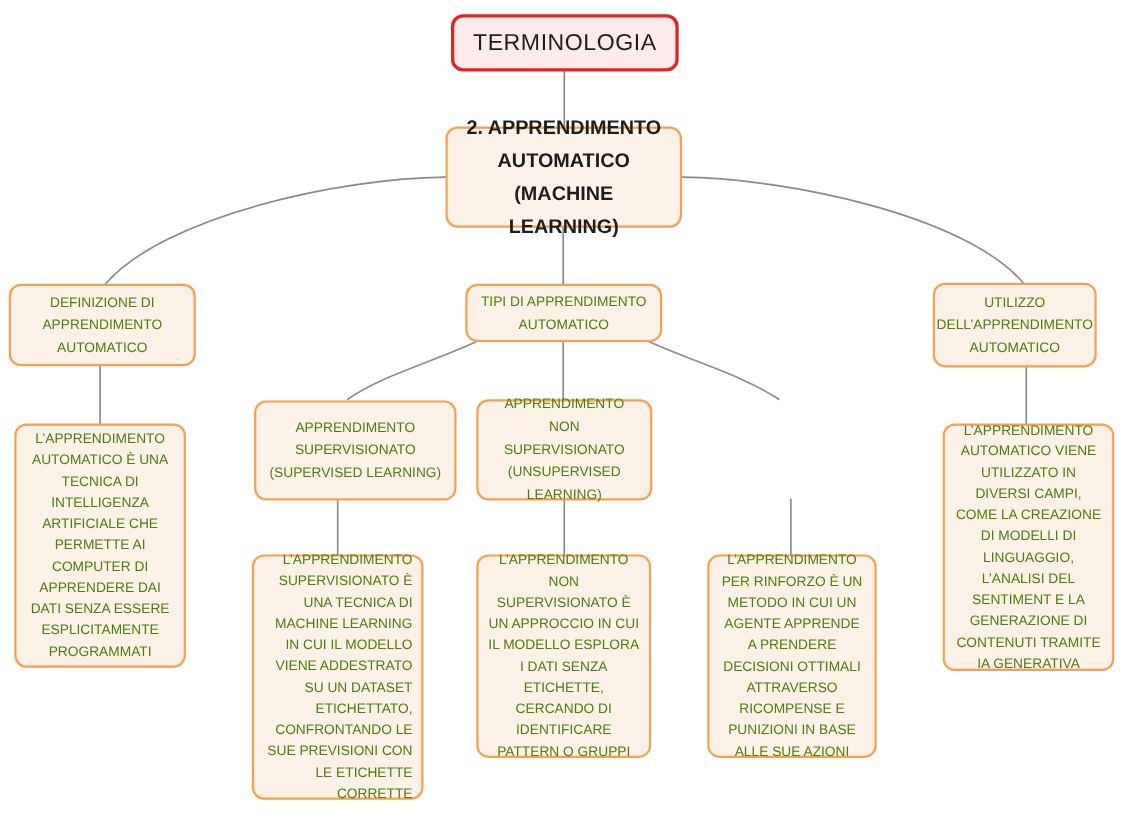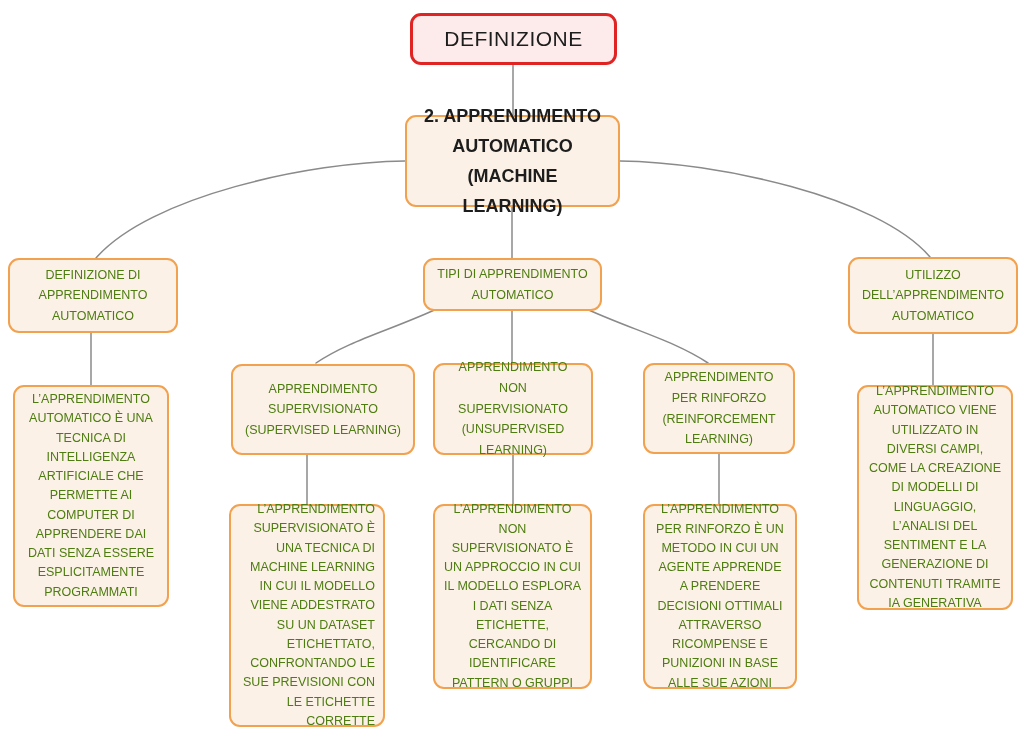--- a/index.html
+++ b/index.html
@@ -75,21 +75,21 @@
     <path d="M 441 307 C 392 330 350 340 316 363"></path>
     <path d="M 512 311 L 512 363"></path>
     <path d="M 582 307 C 632 330 673 340 708 363"></path>
     <path d="M 307 454 L 307 504"></path>
     <path d="M 513 455 L 513 504"></path>
     <path d="M 719 454 L 719 504"></path>
     <path d="M 933 334 L 933 385"></path>
   </svg>
 
   <div class="node node-root" style="left:410px; top:13px; width:207px; height:52px;">
-    <span>DEFINIZIONE</span>
+    <span>TERMINOLOGIA</span>
   </div>
 
   <div class="node node-main" style="left:405px; top:115px; width:215px; height:92px;">
     <span>2. APPRENDIMENTO AUTOMATICO (MACHINE LEARNING)</span>
   </div>
 
   <div class="node node-title" style="left:8px; top:258px; width:170px; height:75px;">
     <span>DEFINIZIONE DI APPRENDIMENTO AUTOMATICO</span>
   </div>
 
@@ -110,29 +110,26 @@
   </div>
 
   <div class="node node-title" style="left:433px; top:363px; width:160px; height:92px;">
     <span>APPRENDIMENTO NON SUPERVISIONATO (UNSUPERVISED LEARNING)</span>
   </div>
 
   <div class="node node-detail" style="left:433px; top:504px; width:159px; height:185px;">
     <span>L’APPRENDIMENTO NON SUPERVISIONATO È UN APPROCCIO IN CUI IL MODELLO ESPLORA I DATI SENZA ETICHETTE, CERCANDO DI IDENTIFICARE PATTERN O GRUPPI</span>
   </div>
 
-  <div class="node node-title" style="left:643px; top:363px; width:152px; height:91px;">
-    <span>APPRENDIMENTO PER RINFORZO (REINFORCEMENT LEARNING)</span>
-  </div>
 
   <div class="node node-detail" style="left:643px; top:504px; width:154px; height:185px;">
     <span>L’APPRENDIMENTO PER RINFORZO È UN METODO IN CUI UN AGENTE APPRENDE A PRENDERE DECISIONI OTTIMALI ATTRAVERSO RICOMPENSE E PUNIZIONI IN BASE ALLE SUE AZIONI</span>
   </div>
 
-  <div class="node node-title" style="left:848px; top:257px; width:170px; height:77px;">
+  <div class="node node-title" style="left:848px; top:257px; width:149px; height:77px;">
     <span>UTILIZZO DELL’APPRENDIMENTO AUTOMATICO</span>
   </div>
 
   <div class="node node-detail" style="left:857px; top:385px; width:156px; height:225px;">
     <span>L’APPRENDIMENTO AUTOMATICO VIENE UTILIZZATO IN DIVERSI CAMPI, COME LA CREAZIONE DI MODELLI DI LINGUAGGIO, L’ANALISI DEL SENTIMENT E LA GENERAZIONE DI CONTENUTI TRAMITE IA GENERATIVA</span>
   </div>
 
 </div>
 
 </body></html>

